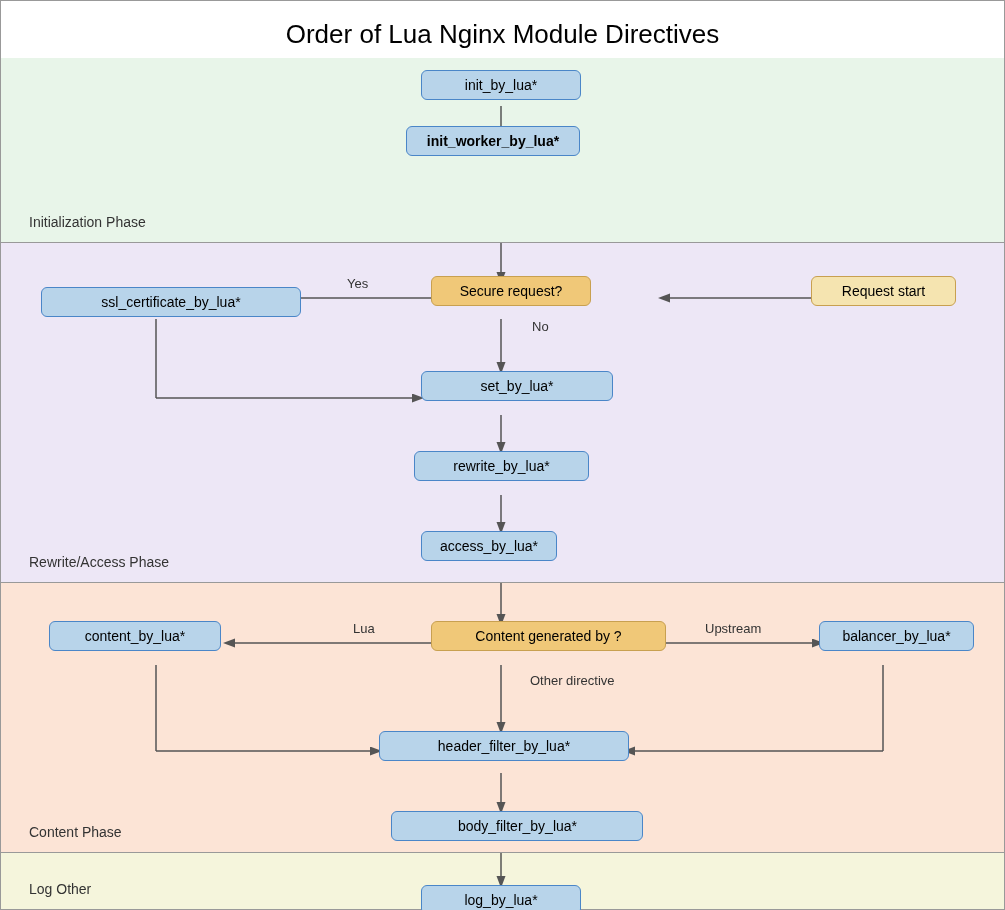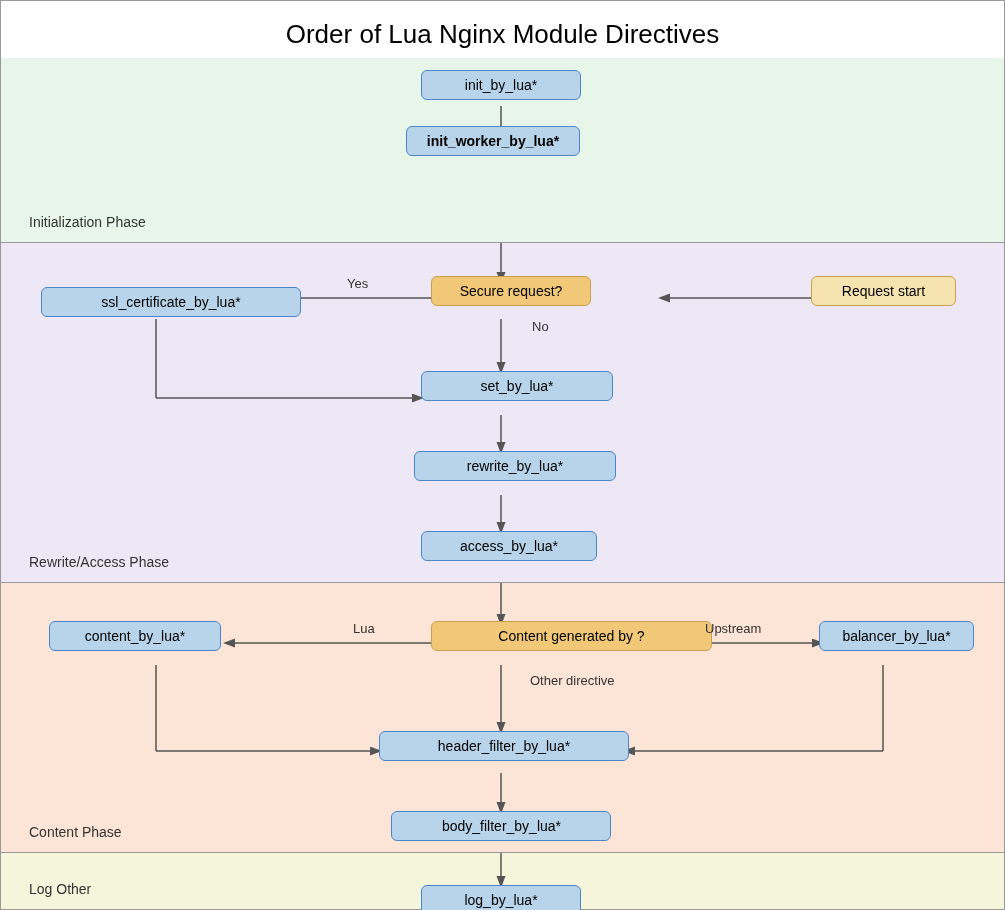--- a/index.html
+++ b/index.html
@@ -181,23 +181,23 @@
 
     <div class="box-diamond" style="left: 430px; top: 33px; width: 160px;">Secure request?</div>
 
     <div class="box-start" style="left: 810px; top: 33px; width: 145px;">Request start</div>
 
     <div class="arrow-label" style="left: 322px; top: 33px;">Yes</div>
     <div class="arrow-label" style="left: 507px; top: 76px;">No</div>
 
     <div class="box" style="left: 420px; top: 128px; width: 192px;">set_by_lua*</div>
 
-    <div class="box" style="left: 413px; top: 208px; width: 202px;">rewrite_by_lua*</div>
-
-    <div class="box" style="left: 420px; top: 288px; width: 176px;">access_by_lua*</div>
+    <div class="box" style="left: 413px; top: 208px; width: 175px;">rewrite_by_lua*</div>
+
+    <div class="box" style="left: 420px; top: 288px; width: 136px;">access_by_lua*</div>
 
     <div class="phase-label">Rewrite/Access Phase</div>
   </div>
 
   <div class="phase-content">
     <svg class="svg-overlay">
       <defs>
         <marker id="arrow3" markerWidth="8" markerHeight="8" refX="6" refY="3" orient="auto">
           <path d="M0,0 L0,6 L8,3 z" fill="#555"></path>
         </marker>
@@ -215,33 +215,33 @@
       <line x1="155" y1="168" x2="378" y2="168" stroke="#555" stroke-width="1.5" marker-end="url(#arrow3)"></line>
 
       <line x1="882" y1="82" x2="882" y2="168" stroke="#555" stroke-width="1.5"></line>
       <line x1="882" y1="168" x2="625" y2="168" stroke="#555" stroke-width="1.5" marker-end="url(#arrow3)"></line>
 
       <line x1="500" y1="190" x2="500" y2="228" stroke="#555" stroke-width="1.5" marker-end="url(#arrow3)"></line>
 
       <line x1="500" y1="270" x2="500" y2="270" stroke="#555" stroke-width="1.5"></line>
     </svg>
 
-    <div class="box-diamond" style="left: 430px; top: 38px; width: 281px;">Content generated by ?</div>
+    <div class="box-diamond" style="left: 430px; top: 38px; width: 235px;">Content generated by ?</div>
 
     <div class="box" style="left: 48px; top: 38px; width: 172px;">content_by_lua*</div>
 
     <div class="box" style="left: 818px; top: 38px; width: 155px;">balancer_by_lua*</div>
 
     <div class="arrow-label" style="left: 328px; top: 38px;">Lua</div>
     <div class="arrow-label" style="left: 680px; top: 38px;">Upstream</div>
     <div class="arrow-label" style="left: 505px; top: 90px;">Other directive</div>
 
     <div class="box" style="left: 378px; top: 148px; width: 250px; text-align: center;">header_filter_by_lua*</div>
 
-    <div class="box" style="left: 390px; top: 228px; width: 220px; padding-left: 13px;">body_filter_by_lua*</div>
+    <div class="box" style="left: 390px; top: 228px; width: 252px; padding-left: 13px;">body_filter_by_lua*</div>
 
     <div class="phase-label">Content Phase</div>
   </div>
 
   <div class="phase-log">
     <svg class="svg-overlay">
       <defs>
         <marker id="arrow4" markerWidth="8" markerHeight="8" refX="6" refY="3" orient="auto">
           <path d="M0,0 L0,6 L8,3 z" fill="#555"></path>
         </marker>

